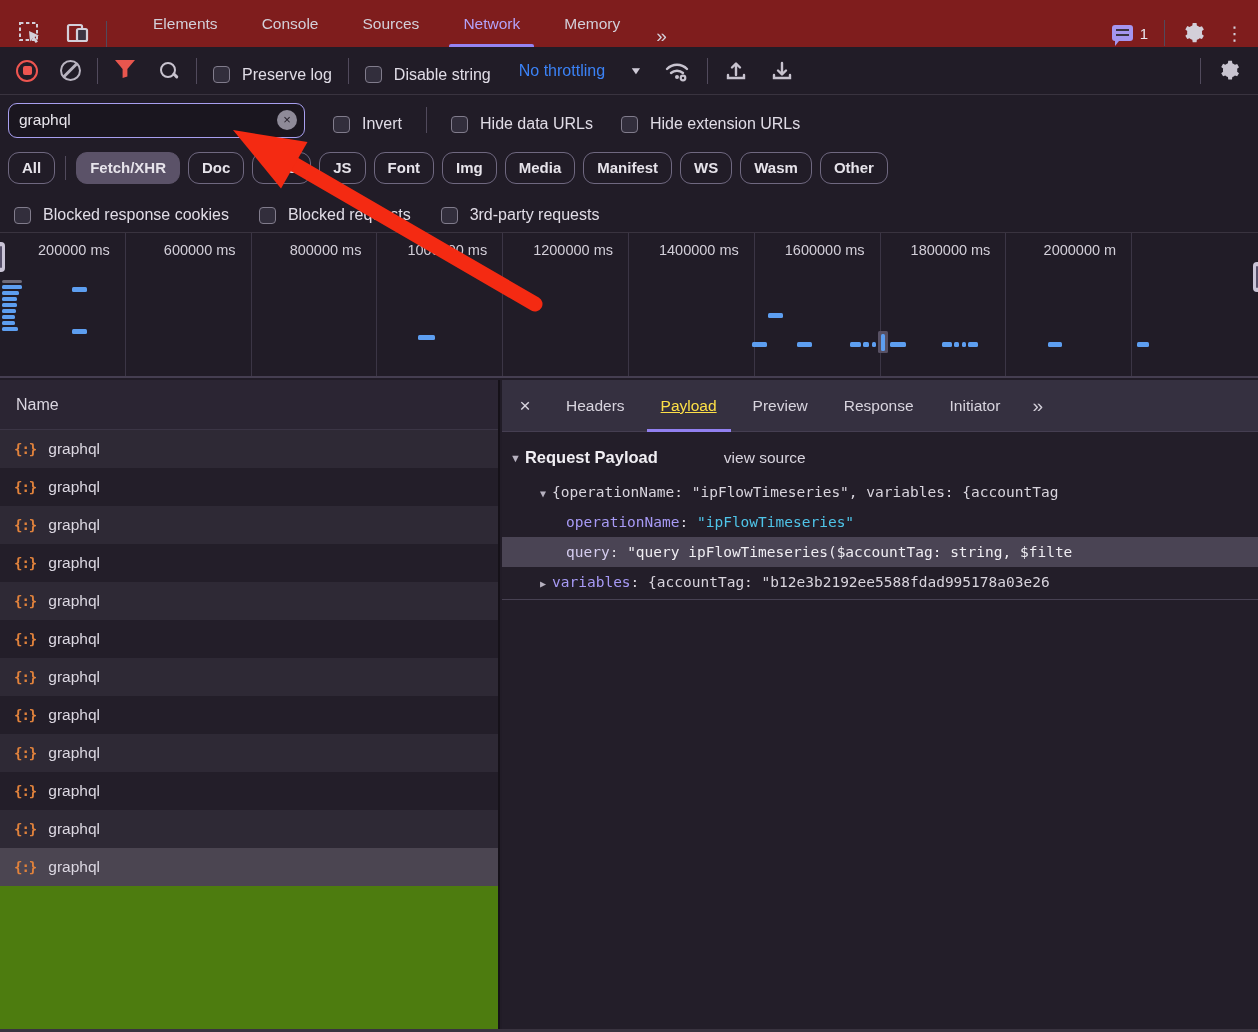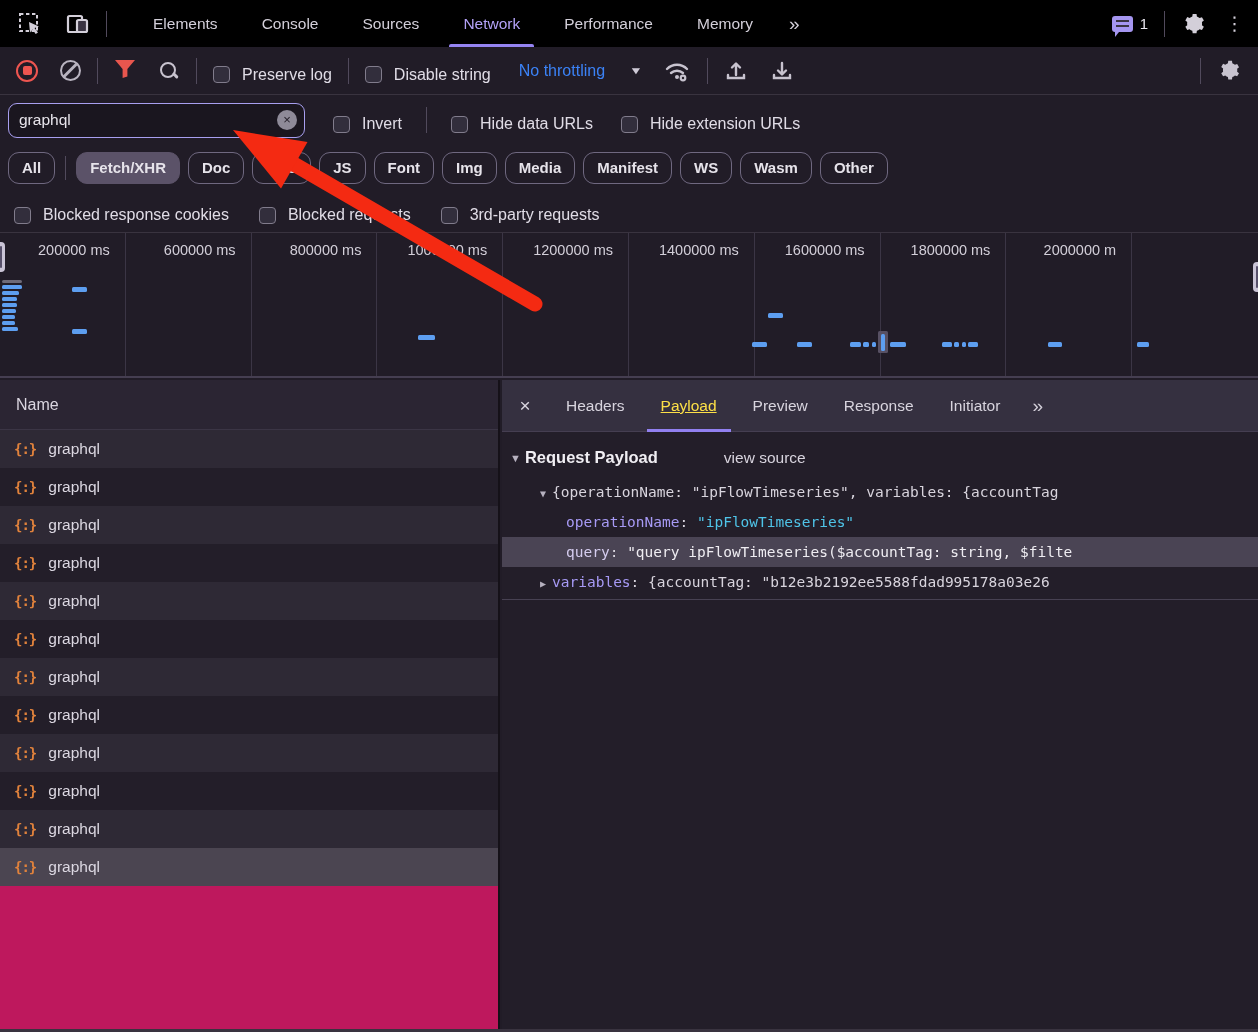--- a/index.html
+++ b/index.html
@@ -1,22 +1,22 @@
 <!DOCTYPE html>
 <html><head>
 <meta charset="utf-8">
 <style>
   * { margin:0; padding:0; box-sizing:border-box; }
   html,body { width:1258px; height:1032px; background:#211c27; overflow:hidden;
               font-family:"Liberation Sans", sans-serif; -webkit-font-smoothing:antialiased; }
   #app { position:relative; width:1258px; height:1032px; background:#211c27; color:#e3dfe8; overflow:hidden; }
 
   
-  .topbar { position:absolute; left:0; top:0; width:1258px; height:47px; background:#000000;
-            display:flex; align-items:center; }
+  .topbar { position:absolute; left:0; top:0; width:1258px; height:47px; background:#7f1d1d;
+            display:flex; align-items:flex-end; }
   .topbar .lefticons { display:flex; align-items:center; gap:20px; padding:0 14px 0 16px; }
   .tb-iconbtn { width:28px; height:28px; display:flex; align-items:center; justify-content:center; cursor:pointer; }
   .vdiv { width:1px; height:26px; background:#514a5c; }
   .maintabs { display:flex; align-items:center; height:47px; margin-left:24px; }
   .maintab { position:relative; height:47px; display:flex; align-items:center; padding:0 22px;
              font-size:15.5px; color:#d3cfd9; cursor:pointer; }
   .maintab.active { color:#b4a2f8; }
   .maintab.active::after { content:""; position:absolute; left:8px; right:8px; bottom:0; height:3px;
              background:#9584f2; border-radius:2px 2px 0 0; }
   .more-chev { font-size:19px; color:#d3cfd9; padding:0 14px; letter-spacing:-2px; cursor:pointer; }
@@ -82,21 +82,21 @@
               border-top:1px solid #39333f; border-bottom:2px solid #453e51; overflow:hidden; }
   .tl-cols { position:absolute; inset:0; display:flex; }
   .tl-col { flex:0 0 125.8px; border-right:1px solid #3b3545; padding:9px 15px 0 0;
             font-size:14.5px; color:#d3cfd9; text-align:right; white-space:nowrap; overflow:hidden; cursor:pointer; }
   .tl-mark { position:absolute; border-radius:1.5px; }
   .tl-grip { position:absolute; width:8px; height:30px; background:#cac4d6; border-radius:5px; }
   .tl-grip i { position:absolute; left:3px; top:4px; width:2px; height:22px; background:#57506a; border-radius:1px; }
 
   
   .lowersplit { position:absolute; left:0; top:380px; width:1258px; height:652px; }
-  .leftpane { position:absolute; left:0; top:0; width:500px; height:652px; background:#be185d; border-right:2px solid #151118; }
+  .leftpane { position:absolute; left:0; top:0; width:500px; height:652px; background:#4d7c0f; border-right:2px solid #151118; }
   .namehdr { height:50px; background:#2b2533; border-bottom:1px solid #3b3545; display:flex; align-items:center;
              padding-left:16px; font-size:16px; color:#dad6e0; cursor:pointer; }
   .req-row { height:38px; display:flex; align-items:center; gap:12px; padding-left:14px; font-size:15.5px;
              color:#dcd8e2; cursor:pointer; }
   .req-row:nth-child(odd) { background:#2e2935; }
   .req-row:nth-child(even) { background:#231e29; }
   .req-row.selected { background:#4b4551; }
   .json-ic { font-family:"DejaVu Sans Mono", monospace; font-size:14px; font-weight:700; color:#e0823c; letter-spacing:-1px; }
 
   .rightpane { position:absolute; left:502px; top:0; width:756px; height:652px; background:#231e29; }
@@ -163,23 +163,20 @@
         </div>
 
         <div class="maintab">
           <span>Sources</span>
         </div>
 
         <div class="maintab active">
           <span>Network</span>
         </div>
 
-        <div class="maintab">
-          <span>Performance</span>
-        </div>
 
         <div class="maintab">
           <span>Memory</span>
         </div>
       </div>
     <div class="more-chev">»</div>
 
     <div class="right">
       <div class="bubble-wrap">
         <span class="bubble"></span>

